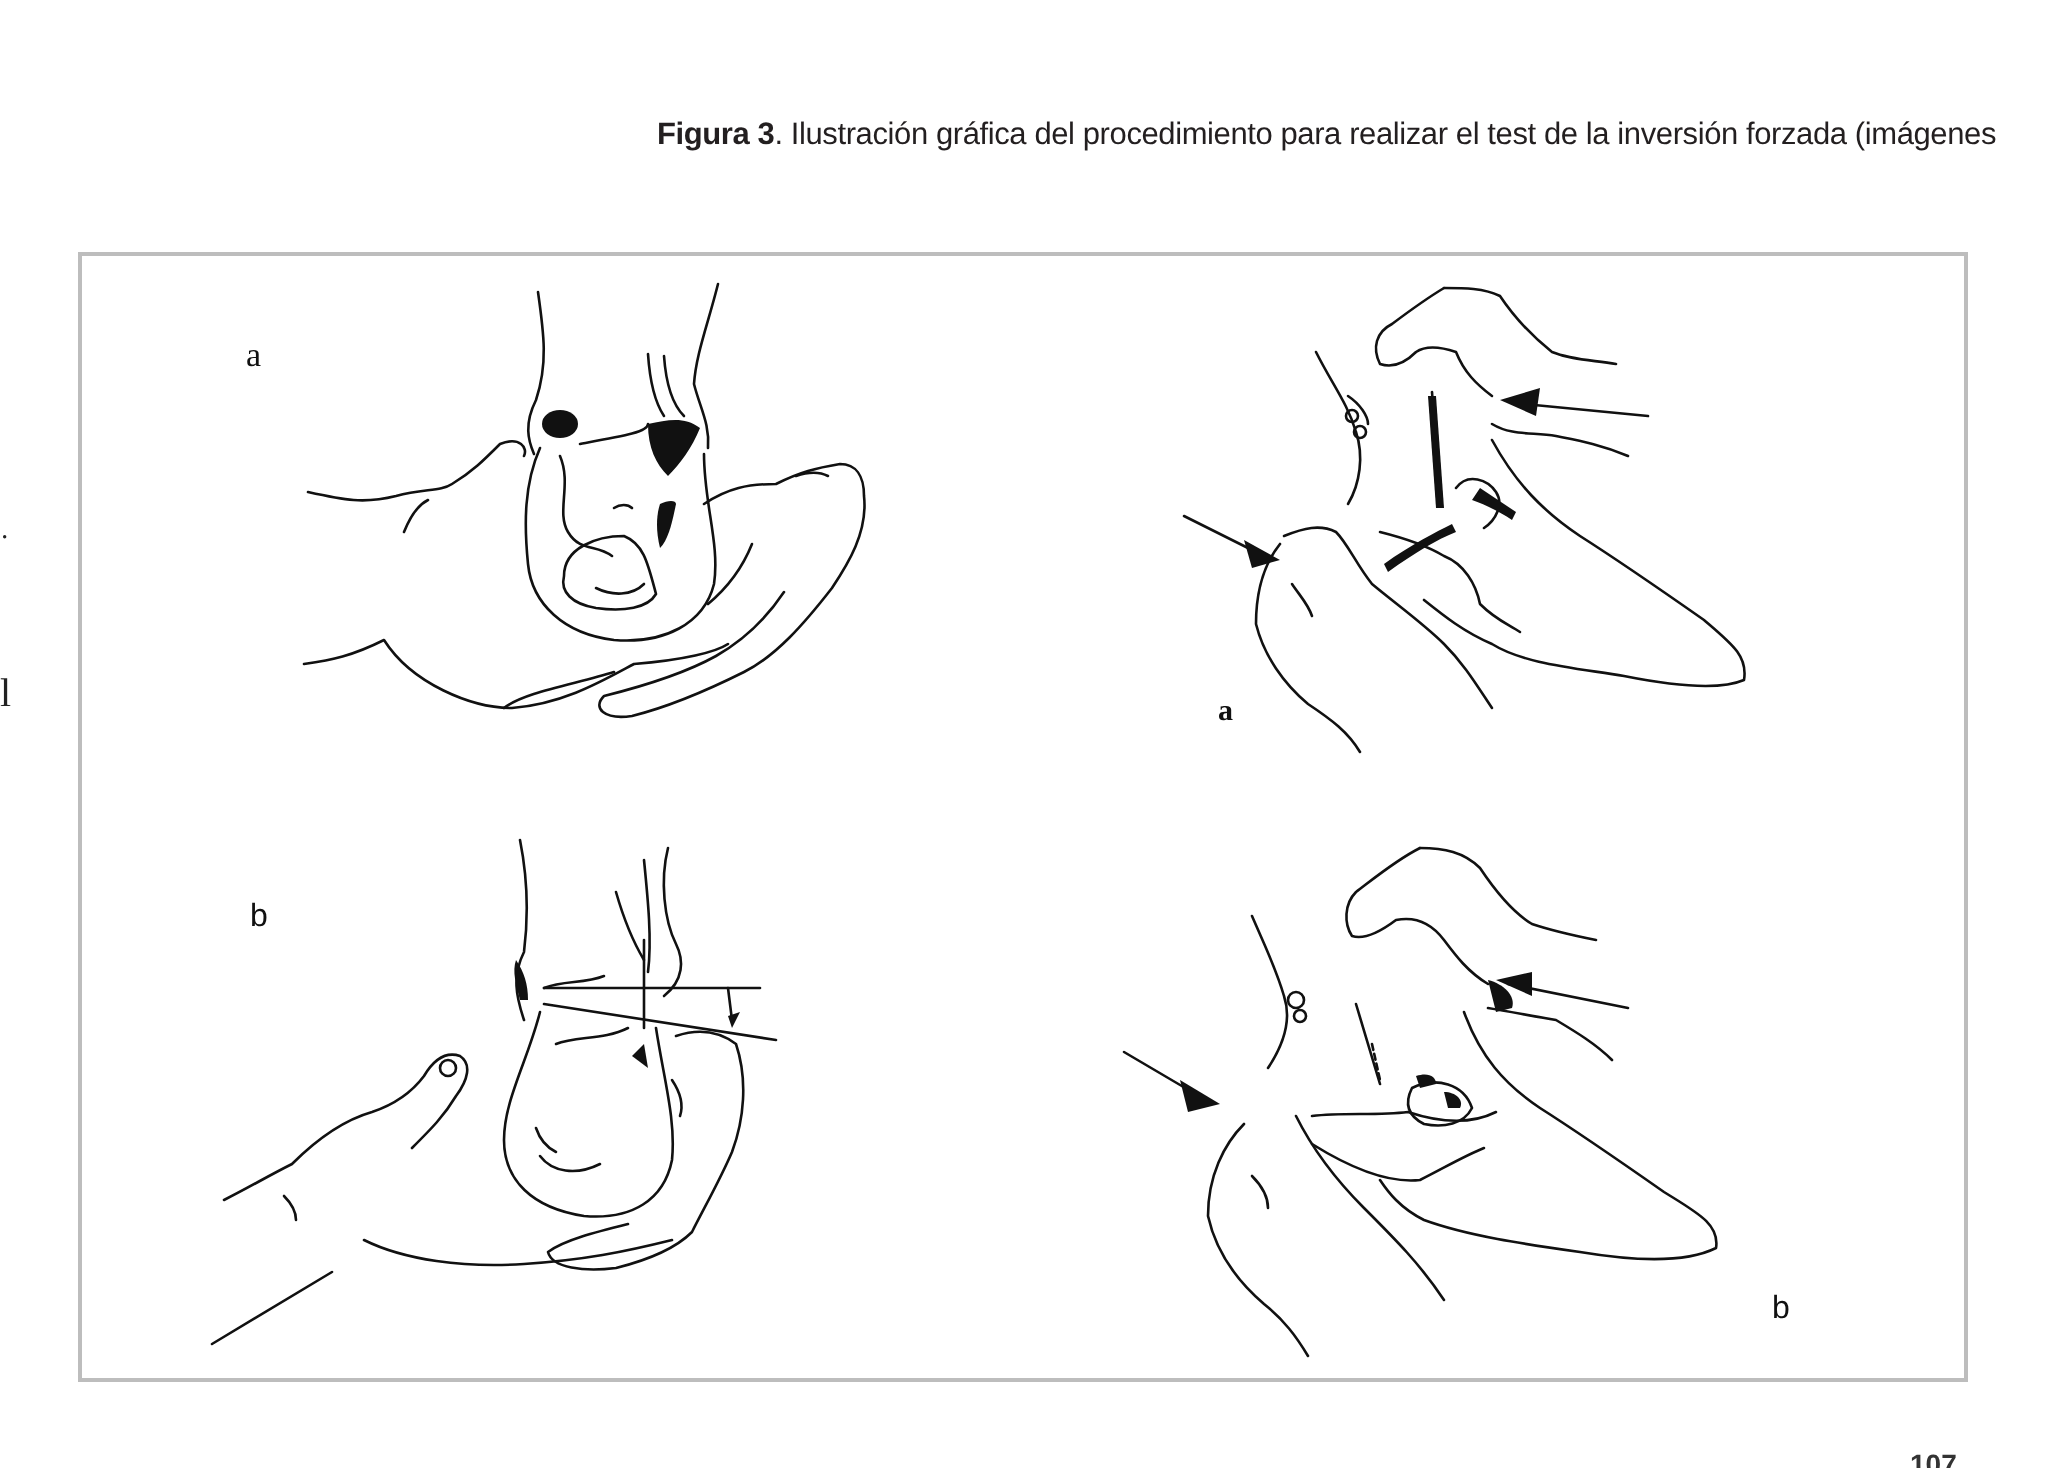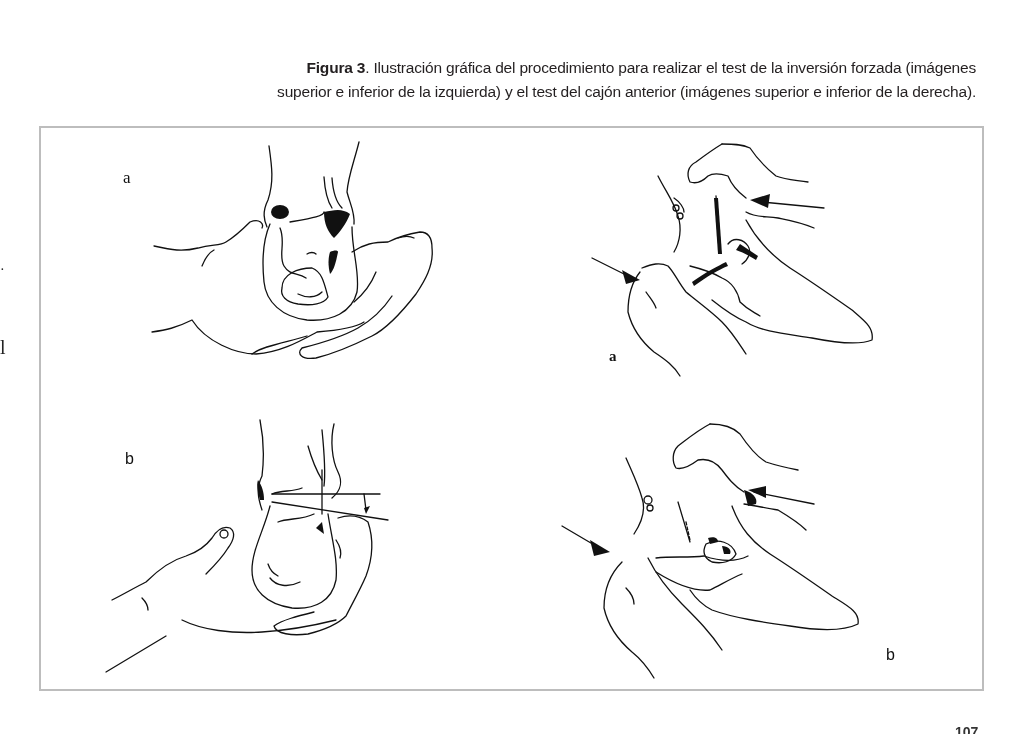--- a/index.html
+++ b/index.html
@@ -1,38 +1,37 @@
 <!DOCTYPE html>
 <html><head>
 <meta charset="utf-8">
 <style>
   html, body { margin:0; padding:0; background:#ffffff; }
   body { width:1024px; height:734px; position:relative; overflow:hidden; font-family:"Liberation Sans", sans-serif; }
-  .caption { position:absolute; left:78px; top:56px; width:898px; text-align:right; font-family:"Liberation Sans", sans-serif; font-size:15.5px; line-height:24px; color:#231f20; letter-spacing:-0.2px; }
+  .caption { position:absolute; left:100px; top:56px; width:898px; text-align:right; font-family:"Liberation Sans", sans-serif; font-size:15.5px; line-height:24px; color:#231f20; letter-spacing:-0.2px; }
   .caption b { font-weight:bold; }
   .frame { position:absolute; left:39px; top:126px; width:945px; height:565px; border:2px solid #bdbdbd; box-sizing:border-box; background:#fff; }
   .panel { position:absolute; }
   .panel-label { position:absolute; font-family:"Liberation Serif", serif; font-size:17px; color:#111; }
   .panel-label.bold { font-weight:bold; font-size:15px; }
   .panel-label.sans { font-family:"Liberation Sans", sans-serif; font-size:16px; }
   svg { position:absolute; left:0; top:0; overflow:visible; }
   .stroke { fill:none; stroke:#111; stroke-width:1.3; stroke-linecap:round; stroke-linejoin:round; }
   .fill { fill:#111; stroke:none; }
   .margin-frag { position:absolute; left:0; font-family:"Liberation Serif", serif; font-size:20px; color:#222; }
   .page-num { position:absolute; left:955px; top:724px; font-family:"Liberation Sans", sans-serif; font-size:14px; font-weight:bold; color:#333; }
 </style>
 </head>
 <body>
 
 <div class="margin-frag" style="top:262px;font-size:14px;">·</div>
 <div class="margin-frag" style="top:336px;">l</div>
 
 <div class="caption">
   <div><b>Figura 3</b><span>. Ilustración gráfica del procedimiento para realizar el test de la inversión forzada (imágenes</span></div>
-  <div>superior e inferior de la izquierda) y el test del cajón anterior (imágenes superior e inferior de la derecha).</div>
 </div>
 
 <div class="frame">
 
   <div class="panel" style="left:0;top:0;width:470px;height:280px;">
     <div class="panel-label" style="left:82px;top:40px;">a</div>
     <svg width="470" height="280">
       <g transform="translate(61,4)">
 
         <path class="stroke" d="M167,14 C170,35 172,50 166,68 C160,80 162,88 165,95"></path>

